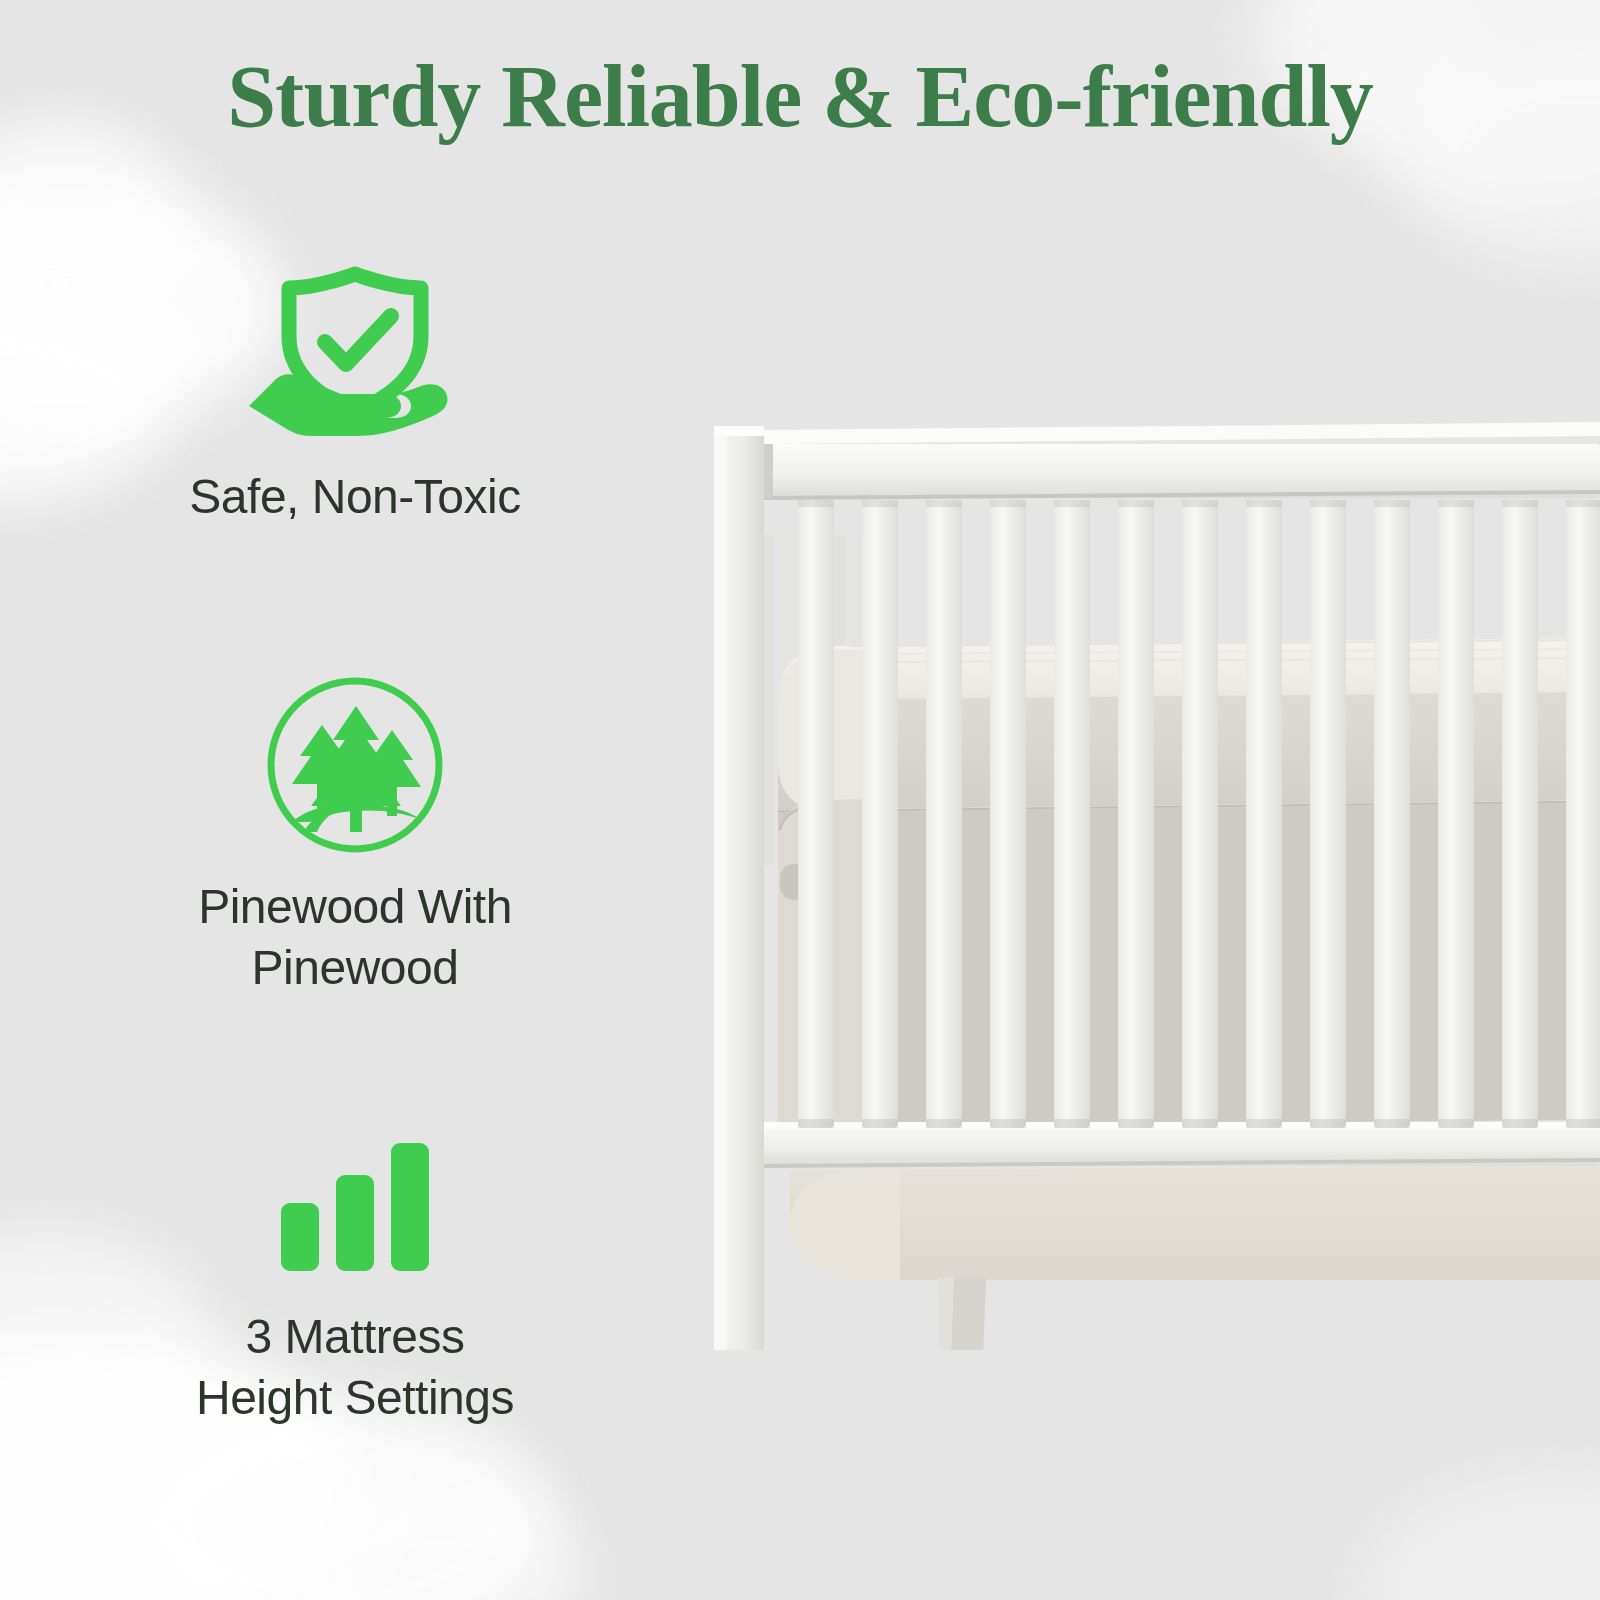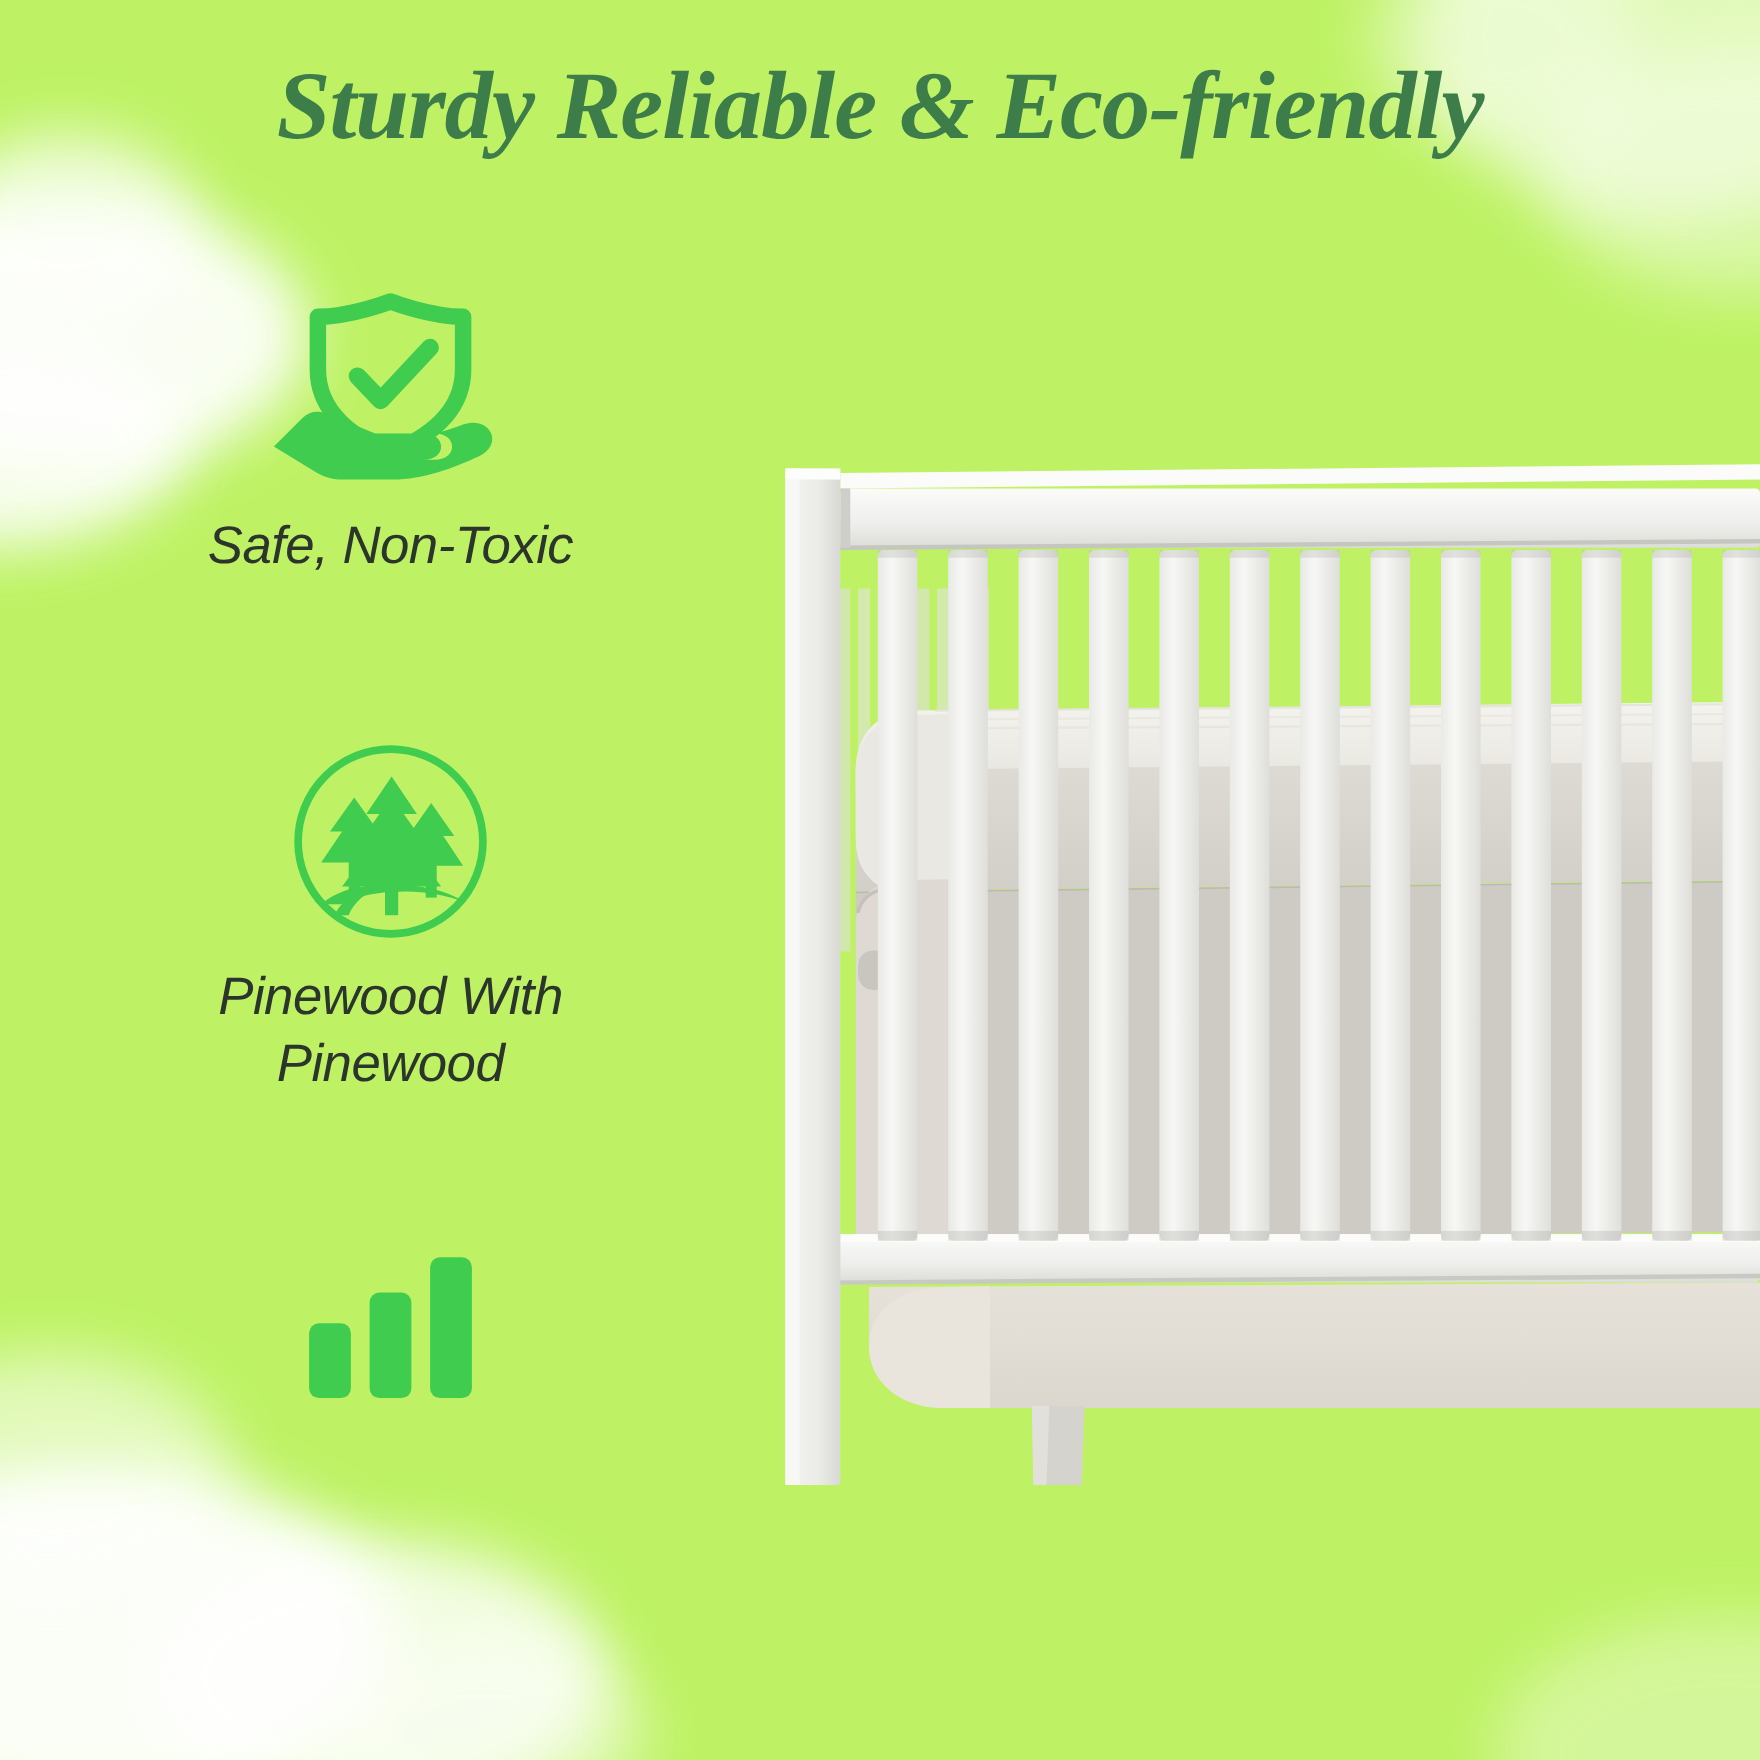--- a/index.html
+++ b/index.html
@@ -5,23 +5,22 @@
   html, body {
     margin: 0;
     padding: 0;
     background: #ffffff;
   }
   #stage {
     position: relative;
     width: 1600px;
     height: 1600px;
     overflow: hidden;
-    background: #bef264;
+    background: #e5e5e5;
     font-family: "Liberation Sans", sans-serif;
-    font-style: italic;
   }
 
   
   .cloud {
     position: absolute;
     border-radius: 50%;
     background: #ffffff;
     filter: blur(26px);
     pointer-events: none;
   }
@@ -172,20 +171,22 @@
     </div>
 
     <div class="feature feature-3">
       <div class="feature-icon icon-sm">
         <svg width="160" height="160" viewBox="0 0 160 160" aria-hidden="true">
           <rect x="6" y="88" width="38" height="68" rx="9" fill="#3fcc4f"></rect>
           <rect x="61" y="60" width="38" height="96" rx="9" fill="#3fcc4f"></rect>
           <rect x="116" y="28" width="38" height="128" rx="9" fill="#3fcc4f"></rect>
         </svg>
       </div>
+      <div class="feature-label">3 Mattress
+Height Settings</div>
     </div>
 
   </div>
 
   <div id="crib">
     <svg width="900" height="950" viewBox="0 0 900 950" aria-hidden="true">
       <defs>
         <linearGradient id="gMatTop" x1="0" y1="0" x2="0" y2="1">
           <stop offset="0%" stop-color="#f5f3ee"></stop>
           <stop offset="55%" stop-color="#eceae4"></stop>

